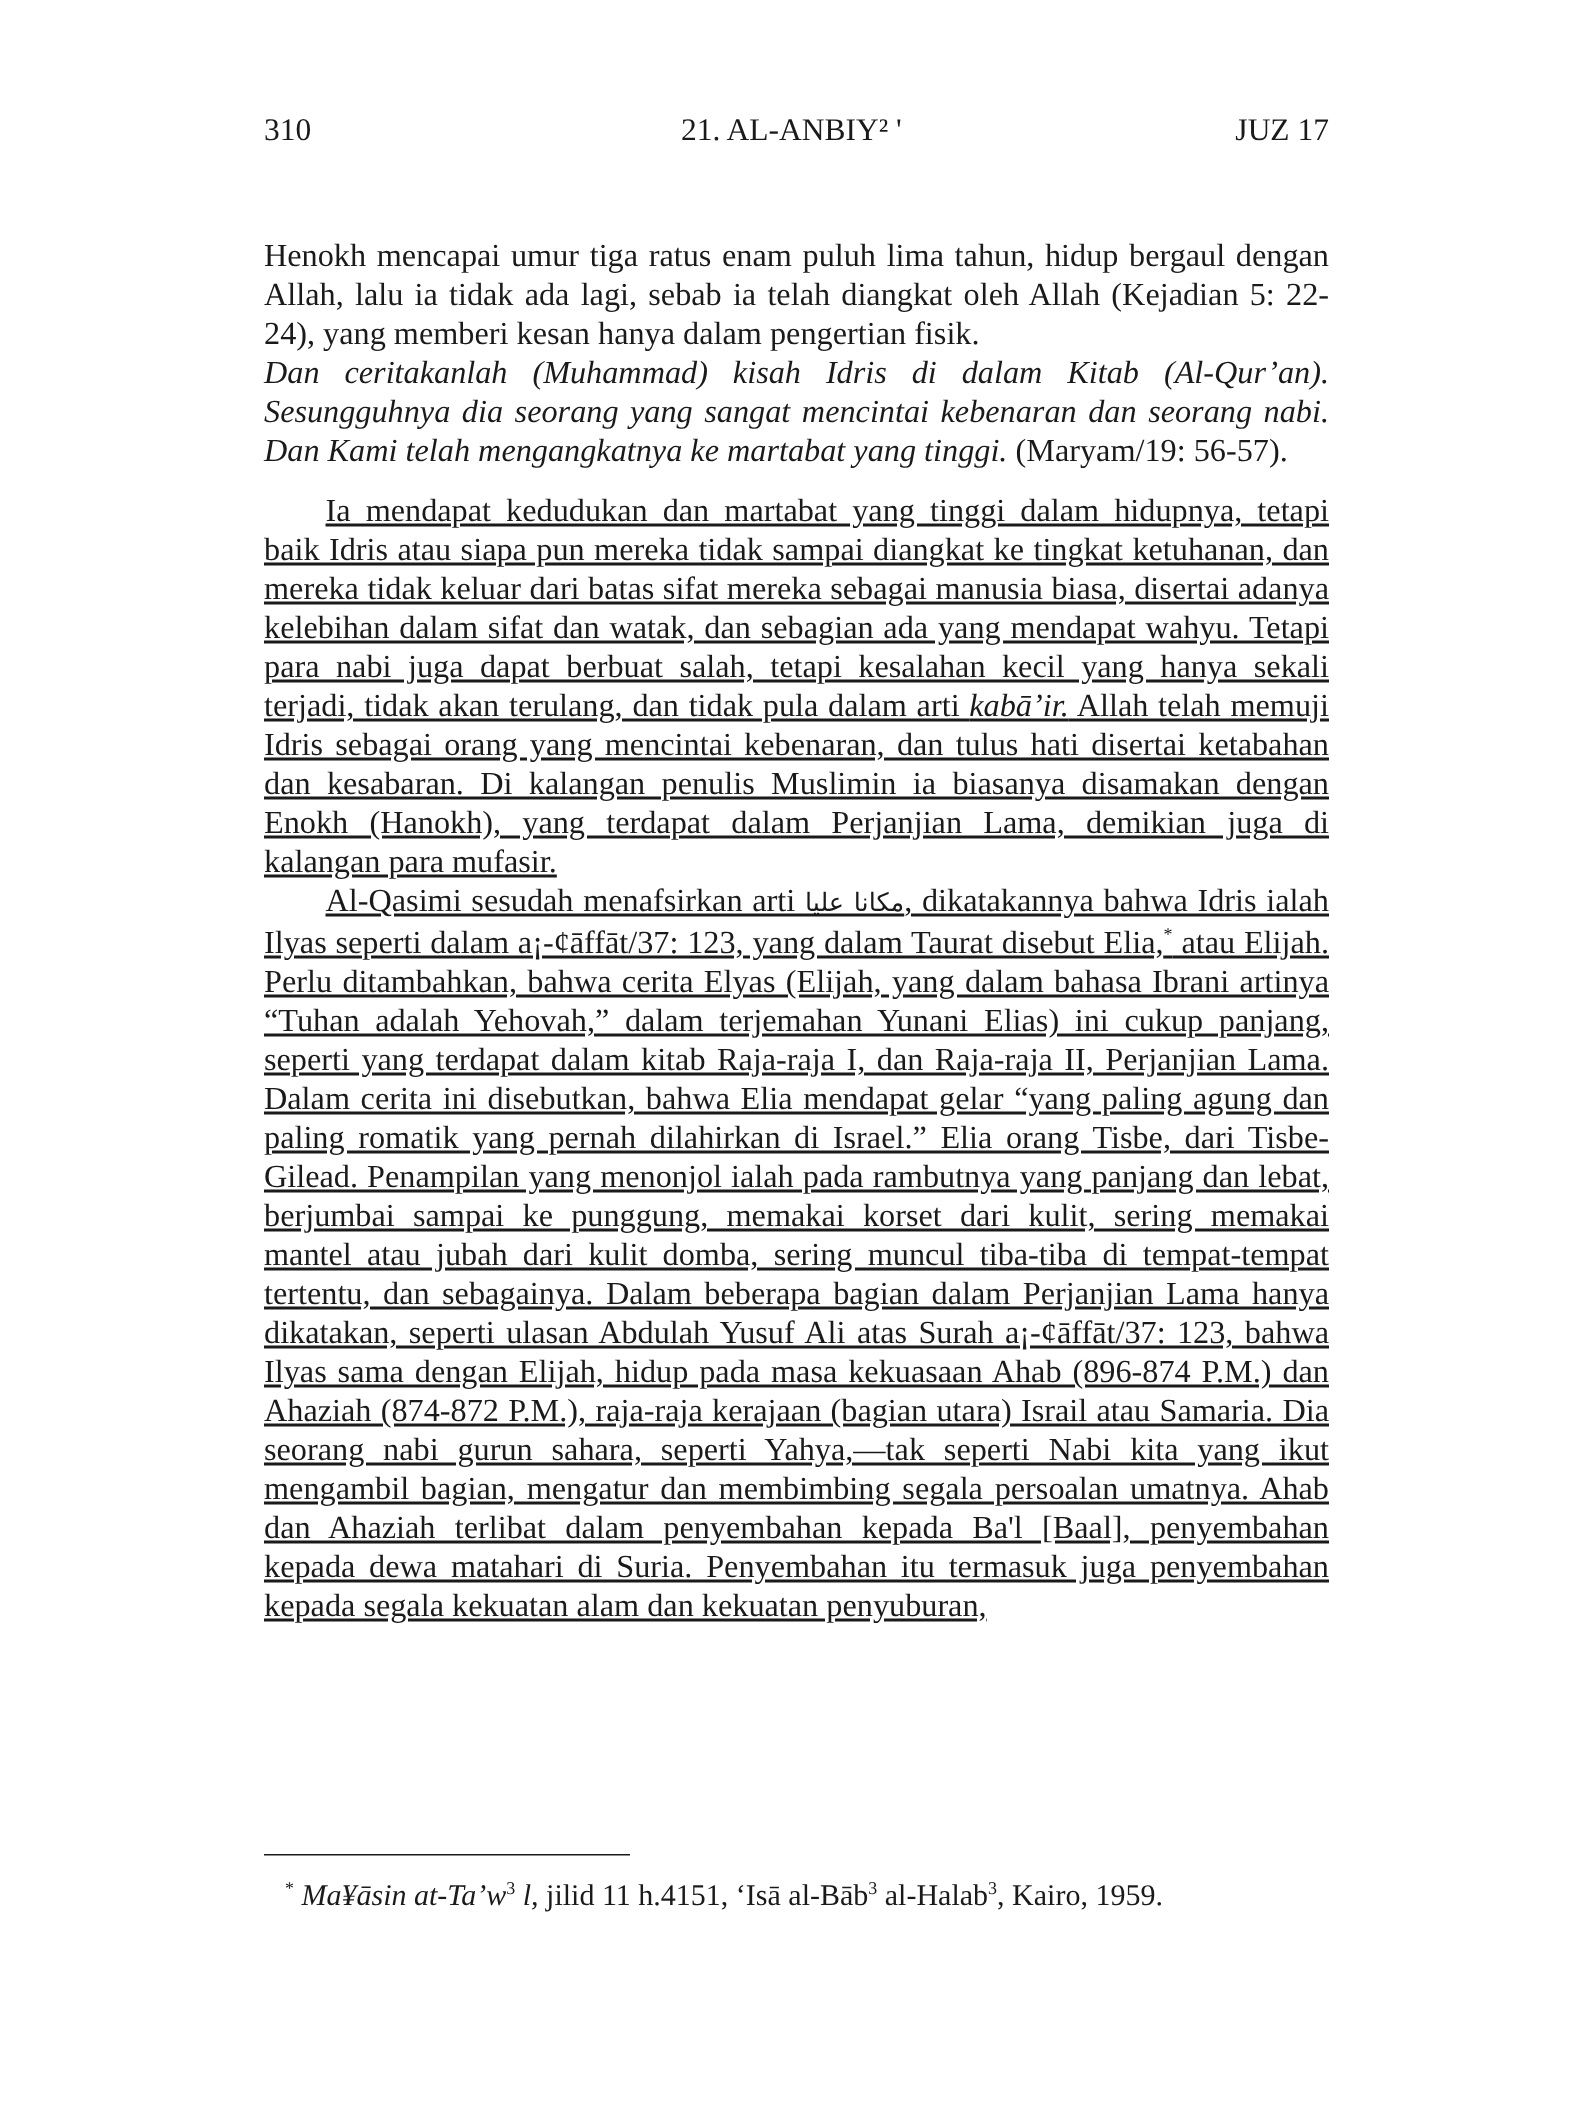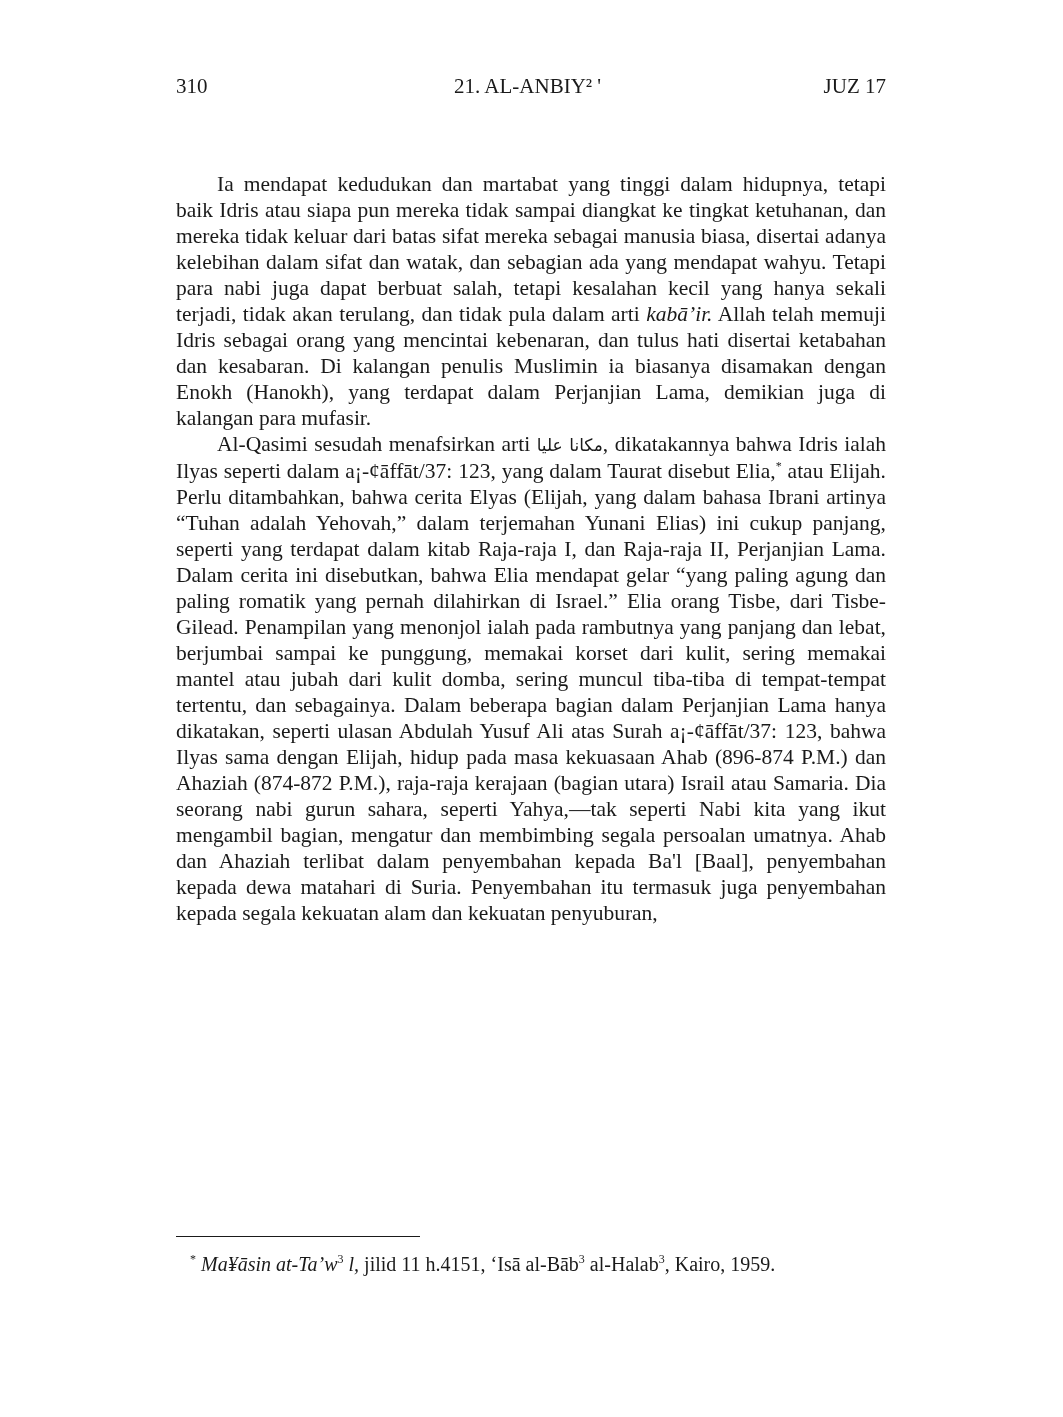--- a/index.html
+++ b/index.html
@@ -25,21 +25,21 @@
       margin: 2px 0 6px 0; white-space: nowrap; unicode-bidi: embed;
     }
     .ayah-num {
       display: inline-block; border: 3px solid #1a1a1a; border-radius: 16px;
       padding: 0 6px; font-size: 20px; line-height: 26px; margin: 0 4px;
       vertical-align: middle;
     }
     .translation { font-style: italic; }
     .translation .ref { font-style: normal; }
     .gap { height: 14px; }
-    .indent { text-indent: 41px; }
+    .indent { text-indent: 41px; text-decoration: underline; }
     sup { font-size: 12px; line-height: 0; }
     .footnote-rule {
       position: absolute; top: 1236px; left: 176px; width: 244px;
       border-top: 1.5px solid #1a1a1a;
     }
     .footnote {
       position: absolute; top: 1251px; left: 190px; width: 700px;
       font-size: 20px; line-height: 26px;
     }
     .footnote i { font-style: italic; }
@@ -47,22 +47,26 @@
 </head>
 <body>
 
 <div class="header">
   <span class="left">310</span>
   <span class="center">21. AL-ANBIY² '</span>
   <span class="right">JUZ 17</span>
 </div>
 
 <div class="body">
+  <p>Henokh mencapai umur tiga ratus enam puluh lima tahun, hidup bergaul dengan Allah, lalu ia tidak ada lagi, sebab ia telah diangkat oleh Allah (Kejadian 5: 22-24), yang memberi kesan hanya dalam pengertian  fisik.</p>
 
 
+  <p class="translation">
+    <span>Dan ceritakanlah (Muhammad) kisah Idris di dalam Kitab (Al-Qur’an). Sesungguhnya dia seorang yang sangat mencintai kebenaran dan seorang nabi. Dan Kami telah mengangkatnya ke martabat yang tinggi.</span><span class="ref"> (Maryam/19: 56-57).</span>
+  </p>
 
   <div class="gap"></div>
 
   <p class="indent"><span>Ia mendapat kedudukan dan martabat yang tinggi dalam hidupnya, tetapi baik Idris atau siapa pun mereka tidak sampai diangkat ke tingkat ketuhanan, dan mereka tidak keluar dari batas sifat mereka sebagai manusia biasa, disertai adanya kelebihan dalam sifat dan watak, dan sebagian ada yang mendapat wahyu. Tetapi para nabi juga dapat berbuat salah, tetapi kesalahan kecil yang hanya sekali terjadi, tidak akan terulang, dan tidak pula dalam arti </span><i>kabā’ir.</i><span> Allah telah memuji Idris sebagai orang yang mencintai kebenaran, dan tulus hati disertai ketabahan dan kesabaran. Di kalangan penulis Muslimin  ia biasanya disamakan dengan Enokh (Hanokh), yang terdapat dalam Perjanjian Lama, demikian juga di kalangan para mufasir.</span></p>
 
   <p class="indent"><span>Al-Qasimi sesudah menafsirkan arti </span><span dir="rtl" style="font-family:'DejaVu Sans',sans-serif;font-size:17px;">مكانا عليا</span><span>, dikatakannya bahwa Idris ialah  Ilyas seperti dalam a¡-¢āffāt/37: 123, yang dalam Taurat disebut Elia,</span><sup>*</sup><span> atau Elijah.  Perlu ditambahkan, bahwa cerita  Elyas (Elijah, yang dalam bahasa Ibrani artinya “Tuhan adalah Yehovah,” dalam terjemahan Yunani Elias) ini cukup panjang, seperti yang terdapat dalam kitab Raja-raja I, dan Raja-raja II,   Perjanjian Lama. Dalam cerita ini disebutkan, bahwa Elia mendapat gelar “yang paling agung dan paling romatik yang pernah dilahirkan di Israel.”  Elia orang Tisbe, dari Tisbe-Gilead. Penampilan yang menonjol ialah pada rambutnya yang panjang dan lebat, berjumbai sampai ke punggung, memakai korset dari kulit, sering memakai mantel atau jubah dari kulit domba, sering muncul tiba-tiba di tempat-tempat tertentu,  dan sebagainya. Dalam beberapa bagian dalam Perjanjian Lama hanya dikatakan, seperti ulasan Abdulah Yusuf Ali atas Surah a¡-¢āffāt/37: 123, bahwa  Ilyas sama dengan Elijah, hidup pada masa kekuasaan Ahab (896-874 P.M.) dan Ahaziah (874-872 P.M.), raja-raja kerajaan (bagian utara) Israil atau Samaria. Dia seorang nabi gurun sahara, seperti Yahya,—tak seperti Nabi kita yang ikut mengambil bagian, mengatur dan membimbing segala persoalan umatnya. Ahab dan Ahaziah terlibat dalam penyembahan kepada Ba'l [Baal], penyembahan kepada dewa matahari di Suria. Penyembahan itu termasuk juga penyembahan kepada segala kekuatan alam dan kekuatan penyuburan,</span></p>
 </div>
 
 <div class="footnote-rule"></div>
 

